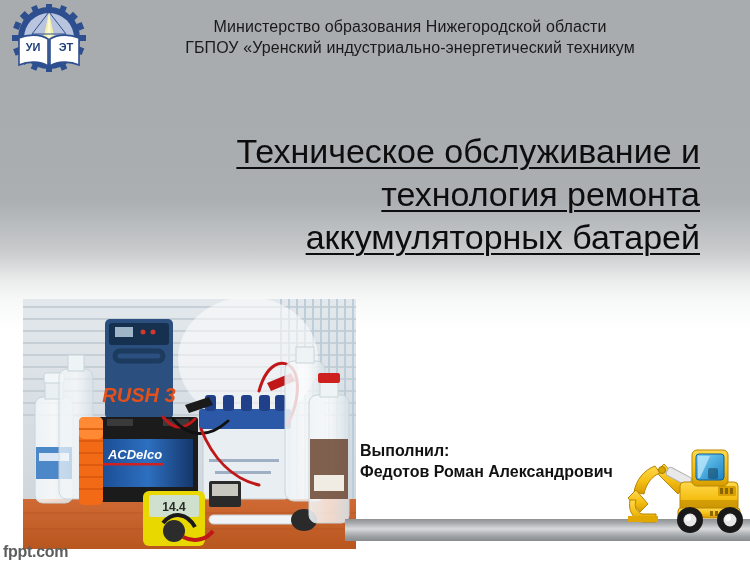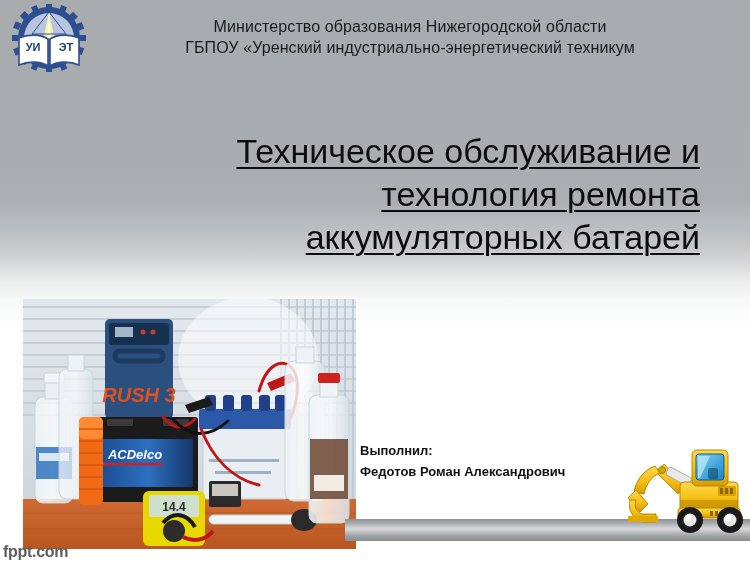--- a/index.html
+++ b/index.html
@@ -91,21 +91,21 @@
     color: #5d5d5d;
     letter-spacing: -0.3px;
   }
 
   
   .author {
     position: absolute;
     left: 360px;
     top: 440px;
     color: #111111;
-    font-size: 13px;
+    font-size: 16px;
     line-height: 21px;
     font-weight: bold;
     white-space: nowrap;
   }
 
   
   .road {
     position: absolute;
     left: 345px;
     top: 519px;

